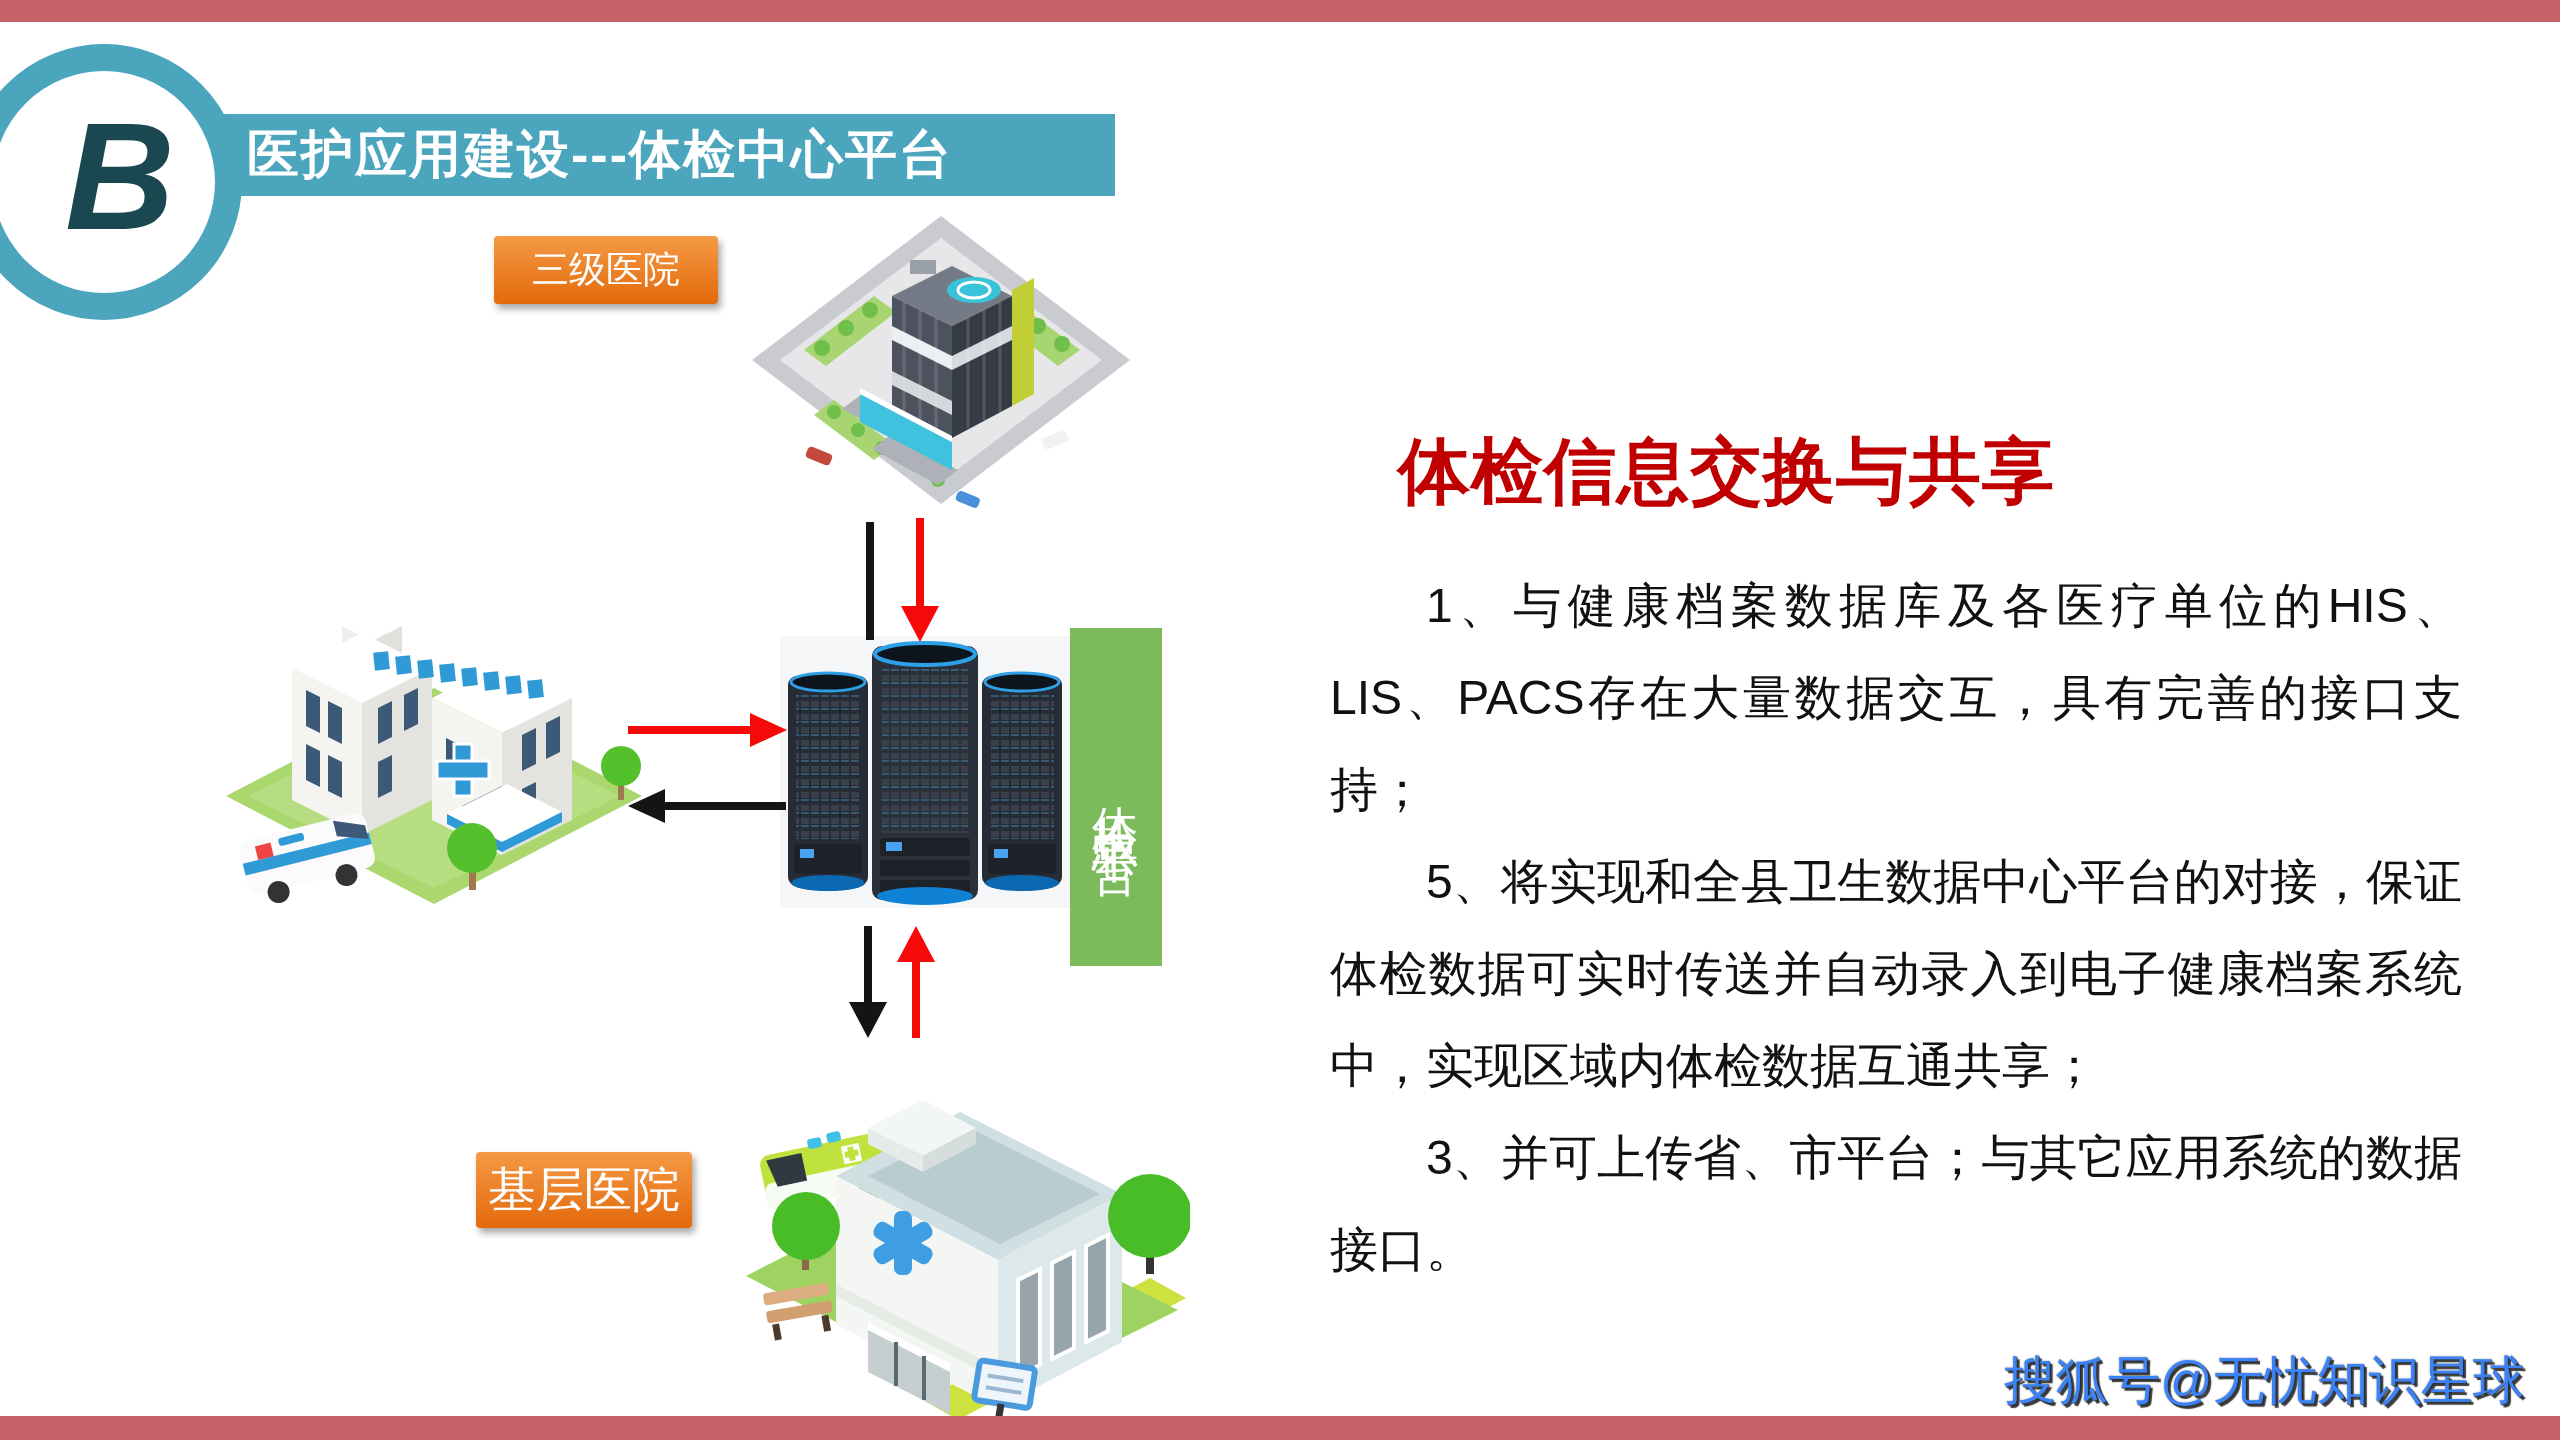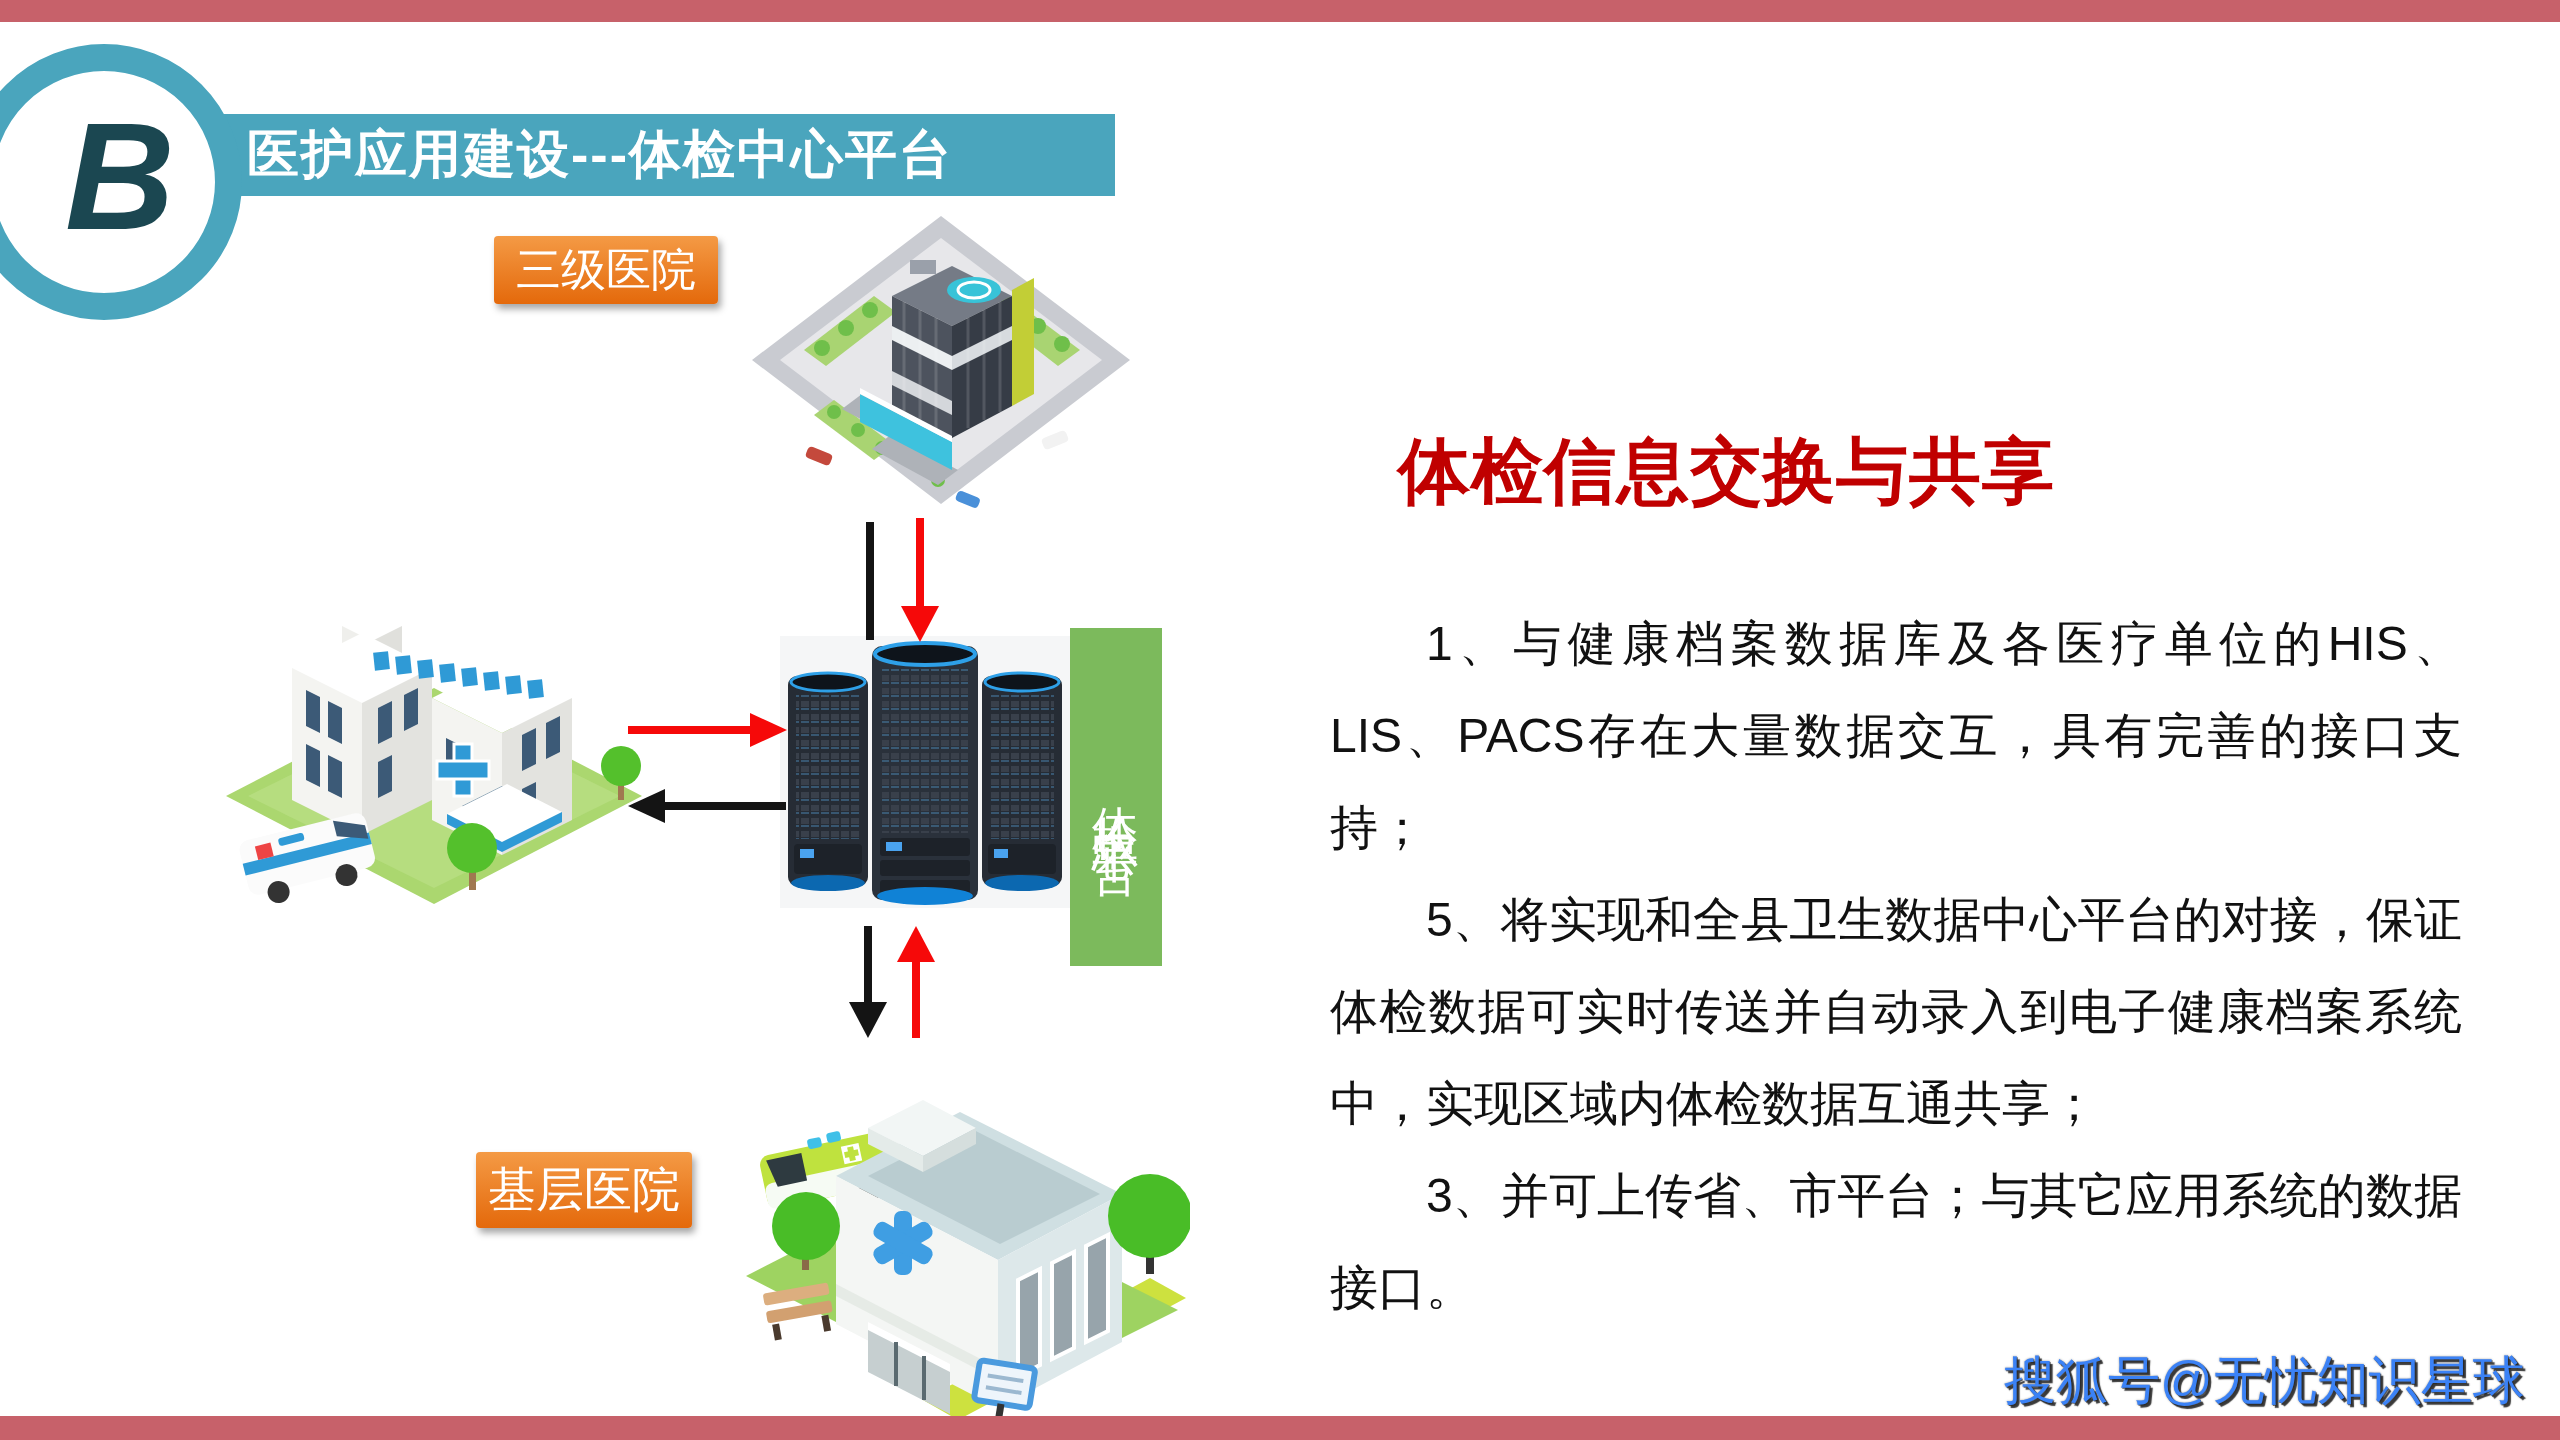--- a/index.html
+++ b/index.html
@@ -21,34 +21,34 @@
   .logo-circle{position:absolute;left:-34px;top:44px;width:276px;height:276px;border-radius:50%;
                background:#fff;border:27px solid var(--teal);box-sizing:border-box;z-index:2;}
   .logo-b{position:absolute;left:30px;top:86px;width:180px;height:180px;z-index:3;
           display:flex;align-items:center;justify-content:center;
           font-size:152px;font-weight:800;font-style:italic;color:var(--logo_letter);}
 
   
   .tag{position:absolute;display:flex;align-items:center;justify-content:center;
        background:linear-gradient(180deg,var(--orange_hi),var(--orange_lo));
        border-radius:4px;box-shadow:3px 5px 7px rgba(0,0,0,.35);color:#fff;font-weight:500;}
-  .tag.t3{left:494px;top:236px;width:224px;height:68px;font-size:45px;}
+  .tag.t3{left:494px;top:236px;width:224px;height:68px;font-size:37px;}
   .tag.t2{left:327px;top:912px;width:234px;height:76px;font-size:48px;}
   .tag.t1{left:476px;top:1152px;width:216px;height:76px;font-size:48px;}
   .center-label{position:absolute;left:1070px;top:628px;width:92px;height:338px;background:var(--green_box);
        display:flex;align-items:center;justify-content:center;color:#fff;font-size:46px;
        writing-mode:vertical-rl;text-orientation:upright;letter-spacing:9px;}
 
   .illus{position:absolute;}
   .arrow{position:absolute;}
 
   
   .r-title{position:absolute;left:1398px;top:424px;font-size:72px;font-weight:bold;
            color:var(--title_red);white-space:nowrap;letter-spacing:1px;}
-  .r-body{position:absolute;left:1330px;top:598px;width:1132px;color:var(--text_black);
+  .r-body{position:absolute;left:1330px;top:560px;width:1132px;color:var(--text_black);
           font-size:48px;line-height:92px;text-align:justify;}
   .r-body p{margin:0;text-indent:2em;}
 
   .watermark{position:absolute;left:1976px;top:1346px;font-size:52px;color:#3b82f6;white-space:nowrap;
      text-shadow:3px 3px 1px rgba(35,35,35,.9),1px 1px 0 rgba(35,35,35,.7),0 0 2px rgba(35,35,35,.5);margin-left:28px;}
 </style>
 </head>
 <body>
 
 <div class="slide">

